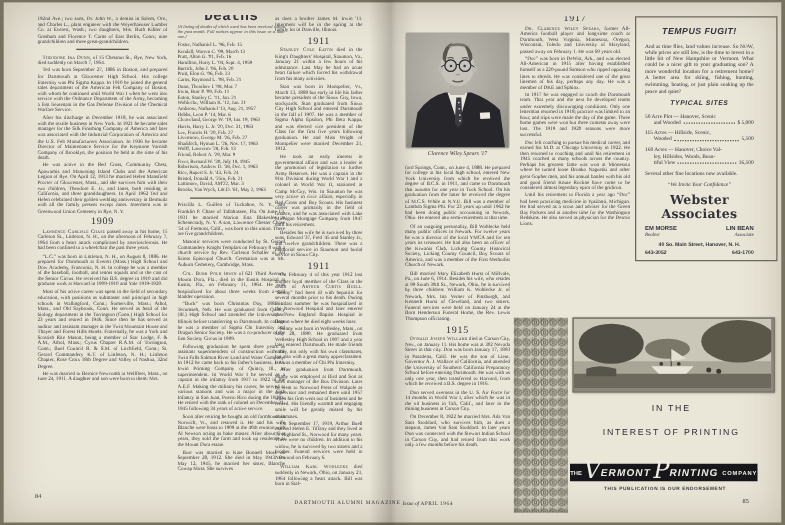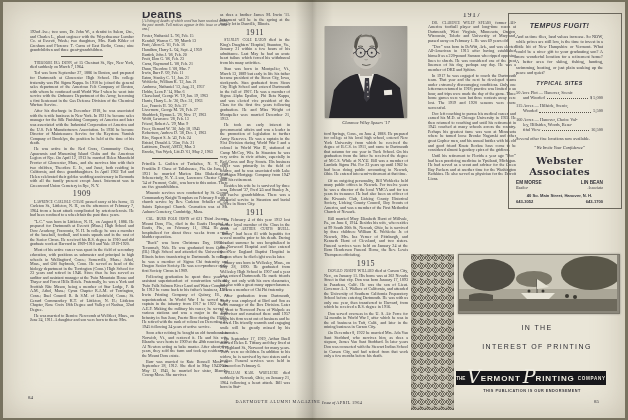--- a/index.html
+++ b/index.html
@@ -6,21 +6,21 @@
   .spread{position:relative;width:628px;height:420px;background:#77725f;overflow:hidden;
           font-family:"Liberation Serif",serif;color:#33323a;}
   .paper{position:absolute;left:3px;top:2px;width:622px;height:416px;background:#eae6d8;
          box-shadow:inset 0 0 34px rgba(120,108,85,.33);}
   .gutter{position:absolute;left:295px;top:0;width:38px;height:420px;
           background:linear-gradient(90deg,rgba(60,55,45,0) 0%,rgba(60,55,45,.28) 46%,rgba(90,85,75,.18) 58%,rgba(60,55,45,0) 100%);}
   .col{position:absolute;font-size:4.1px;line-height:4.55px;text-align:justify;overflow:hidden;}
   .para{margin:0 0 1.6px 0;text-indent:4px;}
   .flush{text-indent:0;}
   .sc{font-variant:small-caps;letter-spacing:.2px;}
-  .deaths-title{font-size:11.5px;font-weight:700;font-family:Liberation Sans, sans-serif;
+  .deaths-title{font-size:11.5px;font-weight:700;text-align:center;font-family:Liberation Mono, monospace;
                 margin:0 0 2.5px 0;letter-spacing:.3px;}
   .headnote{font-size:3.6px;line-height:4.05px;font-style:italic;text-align:justify;margin:0 0 3px 0;color:#44434a;}
   .deaths-list{list-style:none;margin:0;padding:0;font-size:4.0px;line-height:4.62px;}
   .deaths-list li{text-indent:-4px;padding-left:4px;}
   .yearh{font-size:8px;font-weight:400;text-align:center;margin:4px 0 3px 0;letter-spacing:.6px;}
   .rule{border:none;border-top:0.8px solid #5a564d;width:42px;margin:3.5px auto;}
   .rule.wide{width:66px;}
   .photo{width:82px;height:92px;margin:0 0 3px 1px;background:#a9a69e;box-shadow:0 0 2px rgba(0,0,0,.4);}
   .caption{font-size:4.5px;font-style:italic;text-align:center;margin:0 0 6px 0;}
   
@@ -56,41 +56,41 @@
   .painting{position:absolute;left:458px;top:254px;width:160px;height:58px;background:#8b877b;
             border:1px solid #7a766b;box-shadow:0 0 2px rgba(0,0,0,.35);}
   .inthe{position:absolute;font-family:"Liberation Sans",sans-serif;font-size:7px;letter-spacing:1.4px;
          color:#2e2d34;width:170px;text-align:center;left:452px;}
   .vtbanner{position:absolute;left:456px;top:371px;width:150px;height:14px;background:#17171b;
             display:flex;align-items:center;justify-content:center;}
   .vt-the{font-family:"Liberation Sans",sans-serif;font-weight:700;font-size:4.6px;color:#efece1;margin-right:1.5px;}
   .vt-big{font-family:"DejaVu Serif",serif;font-style:italic;font-size:19px;line-height:8px;color:#efece1;
           margin:-5px 0 0 0;}
   .vt-word{font-family:"Liberation Sans",sans-serif;font-weight:700;font-size:8px;letter-spacing:.9px;
-           color:#efece1;margin-right:2px;}
+           color:#efece1;margin-right:2px;font-style:italic;}
   .vt-co{font-family:"Liberation Sans",sans-serif;font-weight:700;font-size:4.6px;letter-spacing:.7px;
          color:#efece1;margin-left:1px;}
   .endorse{position:absolute;left:452px;top:389px;width:160px;text-align:center;
            font-family:"Liberation Sans",sans-serif;font-weight:700;font-size:3.8px;letter-spacing:.5px;color:#3a3940;}
   
   .pageno{position:absolute;font-size:5px;}
   .footL{position:absolute;left:228px;top:399px;width:100px;text-align:center;font-size:4.2px;
          letter-spacing:.7px;}
   .footR{position:absolute;left:322px;top:399.5px;font-size:4.3px;}
   .footR .it{font-style:italic;}
   .footR .cap{letter-spacing:.4px;}
 </style>
 </head>
 <body>
 
 <div class="spread">
   <div class="paper"></div>
   <div class="gutter"></div>
 
-  <div class="col" style="left:30px;top:30px;width:104px;height:386px;">
+  <div class="col" style="left:30px;top:13px;width:104px;height:386px;">
     <p class="para flush">192nd Ave.; two sons, Dr. John W., a dentist in Salem, Ore., and Charles L., plant engineer with the Weyerhaeuser Lumber Co. at Everett, Wash.; two daughters, Mrs. Ruth Kibler of Gresham and Florence T. Carns of East Berlin, Conn.; nine grandchildren and three great-grandchildren.</p>
     <hr class="rule">
     <p class="para"><span class="sc">Theodore Ira Dunn</span><span>, of 15 Chestnut St., Rye, New York, died suddenly on March 7, 1964.</span></p>
     <div>
         <p class="para">Ted was born September 27, 1886 in Boston, and prepared for Dartmouth at Gloucester High School. His college fraternity was Phi Sigma Kappa. In 1910 he joined the general sales department of the American Felt Company of Boston, with whom he continued until World War I when he went into service with the Ordnance Department of the Army, becoming a first lieutenant in the Gas Defense Division of the Chemical Warfare Service.</p>
         <p class="para">After his discharge in December 1918, he was associated with the textile business in New York. In 1921 he became sales manager for the Silk Finishing Company of America and later was associated with the Industrial Corporation of America and the U.S. Felt Manufacturers Association. In 1936 he became Director of Maintenance Service for the Keystone Varnish Company of Brooklyn, the position he held at the time of his death.</p>
         <p class="para">He was active in the Red Cross, Community Chest, Apawamis and Manursing Island Clubs and the American Legion of Rye. On April 12, 1913 he married Helen Mansfield Procter of Gloucester, Mass., and she survives him with their two children, Theodore E. Jr., and Janet, both residing in California, and three granddaughters. In April 1962 Ted and Helen celebrated their golden wedding anniversary in Bermuda with all the family present except Janet. Interment was in Greenwood Union Cemetery in Rye, N. Y.</p>
       </div>
     <h3 class="yearh">1909</h3>
     <p class="para"><span class="sc">Lawrence Carlisle Chase</span><span> passed away at his home, 15 Carleton St., Littleton, N. H., on the afternoon of February 7, 1964 from a heart attack complicated by arteriosclerosis. He had been confined to a wheelchair the past three years.</span></p>
@@ -209,21 +209,21 @@
         <p class="para">Bill married Mary Elizabeth Hurst of Millvale, Pa., on June 6, 1914. Besides his wife, who resides at 99 South 30th St., Newark, Ohio, he is survived by three children: William K. Wohlecke Jr. of Newark, Mrs. Ina Verner of Pittsburgh, and Kenneth Hurst of Cleveland, and two sisters. Funeral services were held on January 24 at the Born Henderson Funeral Home, the Rev. Lewis Thompson officiating.</p>
       </div>
     <h3 class="yearh">1915</h3>
     <p class="para"><span class="sc">Donald Joseph Willard</span><span> died at Carson City, Nev., on January 11. His home was at 302 Nevada Street in that city. Don was born January 17, 1893 in Pasadena, Calif. He was the son of Lieut. Governor A. J. Wallace of California, and attended the University of Southern California Preparatory School before entering Dartmouth. He was with us only one year, then transferred to Harvard, from which he received a B.S. degree in 1916.</span></p>
     <div>
         <p class="para">Don served overseas in the U. S. Air Force for 14 months in World War I, after which he was in the oil business in Taft, Calif., and later in the mining business in Carson City.</p>
         <p class="para">On December 8, 1922 he married Mrs. Ada Van Sant Stoddard, who survives him, as does a stepson, James Van Sant Stoddard. In later years Don was connected with the Stewart Indian School in Carson City, and had retired from that work only a few months before his death.</p>
       </div>
   </div>
 
-  <div class="col" style="left:428px;top:13px;width:88px;height:238px;">
+  <div class="col" style="left:416px;top:13px;width:88px;height:238px;">
     <h3 class="yearh" style="margin-top:0;">1917</h3>
     <p class="para"><span class="sc">Dr. Clarence Wiley Spears</span><span>, former All-America football player and long-time coach at Dartmouth, West Virginia, Minnesota, Oregon, Wisconsin, Toledo and University of Maryland, passed away on February 1. He was 69 years old.</span></p>
     <div>
         <p class="para">“Doc” was born in DeWitt, Ark., and was elected All-American in 1915 after having established himself as a 220-pound Samson who ripped opposing lines to shreds. He was considered one of the great linemen of his day, perhaps any day. He was a member of DKE and Sphinx.</p>
         <p class="para">In 1917 he was engaged to coach the Dartmouth team. That year and the next he developed teams under extremely discouraging conditions. Only one letterman returned in 1918; practice was limited to an hour, and trips were made the day of the game. Three home games were won but three contests away were lost. The 1919 and 1920 seasons were more successful.</p>
         <p class="para">Doc left coaching to pursue his medical career, and earned his M.D. at Chicago University in 1922. He then returned to coaching and until his retirement in 1945 coached at many schools across the country. Perhaps his greatest fame was won at Minnesota where he turned loose Bronko Nagurski and other great Gopher men, and his annual battles with his old and good friend Knute Rockne have come to be considered almost legendary epics of the gridiron.</p>
         <p class="para">Until his retirement to Florida a year ago “Doc” had been practicing medicine in Ypsilanti, Michigan. He had served as a scout and adviser for the Green Bay Packers and at another time for the Washington Redskins. He also served as physician for the Detroit Lions.</p>
       </div>
   </div>
 

